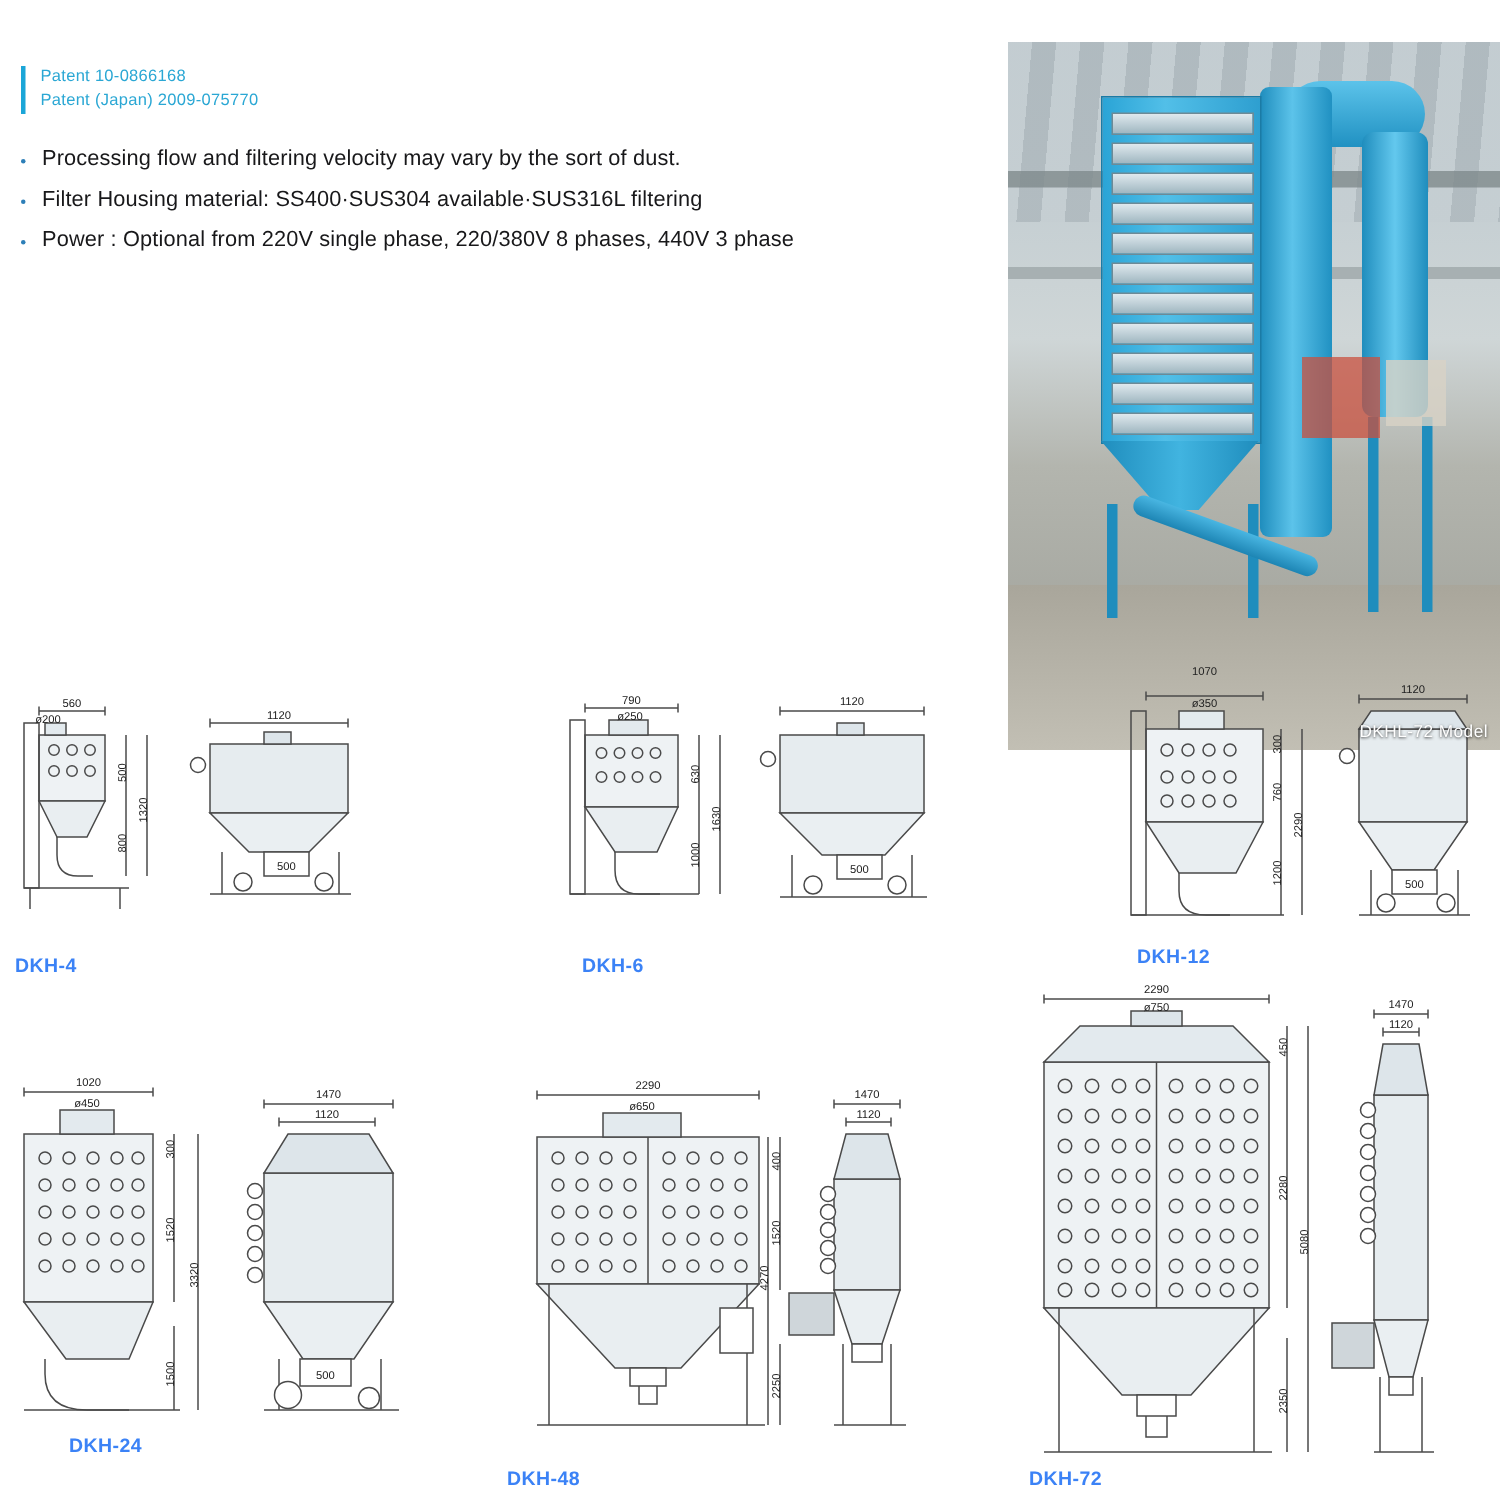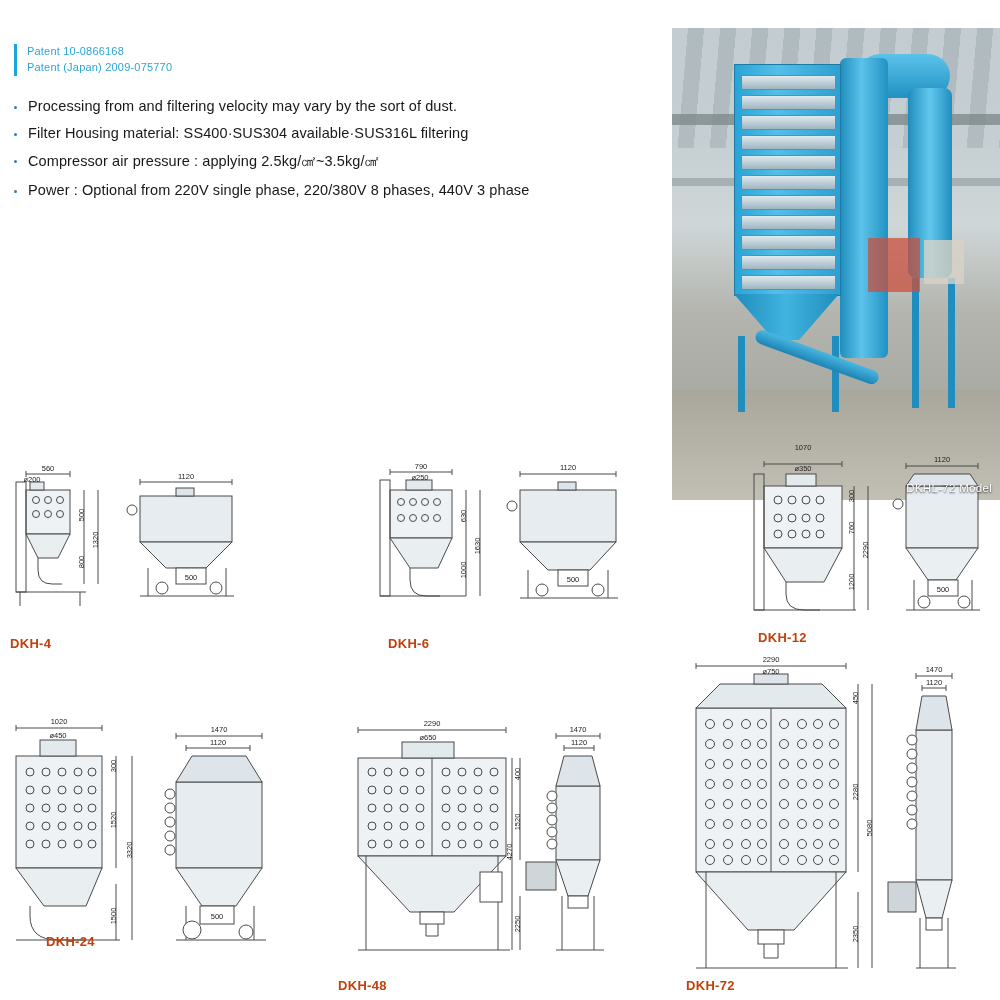--- a/index.html
+++ b/index.html
@@ -67,36 +67,35 @@
   .ph-duct2{position:absolute;left:186px;top:26px;width:92px;height:44px;background:linear-gradient(#5cc3ea,#2091c2);border-radius:22px;}
   .ph-cyc{position:absolute;left:236px;top:60px;width:44px;height:190px;background:linear-gradient(90deg,#1f8dbd,#63c8ee 50%,#1f8dbd);border-radius:8px;}
   .ph-leg{position:absolute;width:7px;background:#1f8dbd;}
   .ph-screw{position:absolute;left:84px;top:300px;width:130px;height:14px;background:linear-gradient(#49b6e2,#1d85b4);transform:rotate(20deg);transform-origin:left center;border-radius:7px;}
   .ph-panel{position:absolute;left:196px;top:210px;width:52px;height:54px;background:#c9503f;opacity:.75;}
   .ph-panel2{position:absolute;left:252px;top:212px;width:40px;height:44px;background:#d8d2c6;opacity:.8;}
   
   .dwg{position:absolute;}
   .dwg svg{display:block;}
   .model-label{
-    position:absolute;font-size:13px;font-weight:bold;color:#c2410c;letter-spacing:.3px;
+    position:absolute;font-size:13px;font-weight:bold;color:#3b82f6;letter-spacing:.3px;
   }
 </style>
 </head>
 <body>
 
 <div class="patent">
   <div>Patent 10-0866168</div>
   <div>Patent (Japan) 2009-075770</div>
 </div>
 
 <div class="notes">
   <ul>
-    <li>Processing from and filtering velocity may vary by the sort of dust.</li>
+    <li>Processing flow and filtering velocity may vary by the sort of dust.</li>
     <li>Filter Housing material: SS400·SUS304 available·SUS316L filtering</li>
-    <li>Compressor air pressure : applying 2.5kg/㎠~3.5kg/㎠</li>
     <li>Power : Optional from 220V single phase, 220/380V 8 phases, 440V 3 phase</li>
   </ul>
 </div>
 
 <div class="photo">
   <div class="ph-sky"></div>
   <div class="ph-roof"></div>
   <div class="ph-beam"></div>
   <div class="ph-beam2"></div>
   <div class="ph-floor"></div>
@@ -359,21 +358,21 @@
     <text x="116" y="66" transform="rotate(-90 116 66)">300</text>
     <text x="116" y="120" transform="rotate(-90 116 120)">1520</text>
     <text x="116" y="216" transform="rotate(-90 116 216)">1500</text>
     <text x="132" y="150" transform="rotate(-90 132 150)">3320</text>
     <text x="219" y="32">1470</text>
     <text x="218" y="45">1120</text>
     <text x="217" y="219">500</text>
   </g>
 </svg>
 </div>
-<div class="model-label" style="left:10px;top:934px;padding-left:36px;">DKH-24</div>
+<div class="model-label" style="left:10px;top:956px;padding-left:36px;">DKH-24</div>
 
 <div class="dwg" style="left:330px;top:700px;">
 <svg width="300" height="280" viewBox="0 0 300 280">
   <g fill="none" stroke="#4a4a4a" stroke-width="1">
     <rect x="28" y="58" width="148" height="98" fill="#eef2f4"></rect>
     <line x1="102" y1="58" x2="102" y2="156"></line>
     <g>
       <circle cx="42" cy="72" r="4"></circle>
           <circle cx="58" cy="72" r="4"></circle>
           <circle cx="74" cy="72" r="4"></circle>

